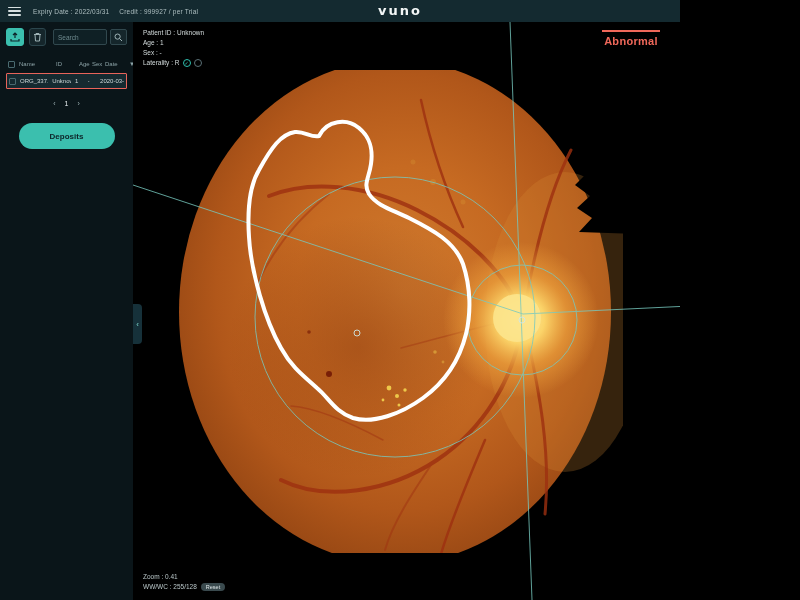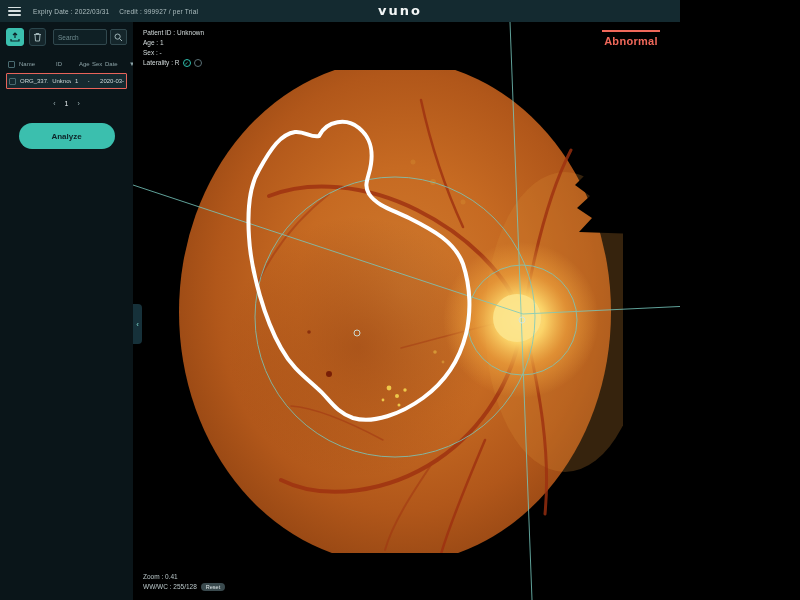--- a/index.html
+++ b/index.html
@@ -177,21 +177,21 @@
        <span class="td c-date">2020-03-27</span>
      </div>
       </div>
 
     <div class="pager">
       <span>‹</span>
       <span class="cur">1</span>
       <span>›</span>
     </div>
 
-    <button class="analyze-btn">Analyze</button>
+    <button class="analyze-btn">Deposits</button>
   </div>
 
   <div class="viewer">
     <svg class="fundus" width="557" height="578" viewBox="0 0 557 578">
       <defs>
         <radialGradient id="gFundus" cx="52%" cy="46%" r="62%">
           <stop offset="0%" stop-color="#cf7a2e"></stop>
             <stop offset="40%" stop-color="#c66a22"></stop>
           <stop offset="70%" stop-color="#b1571a"></stop>
             <stop offset="90%" stop-color="#984814"></stop>

